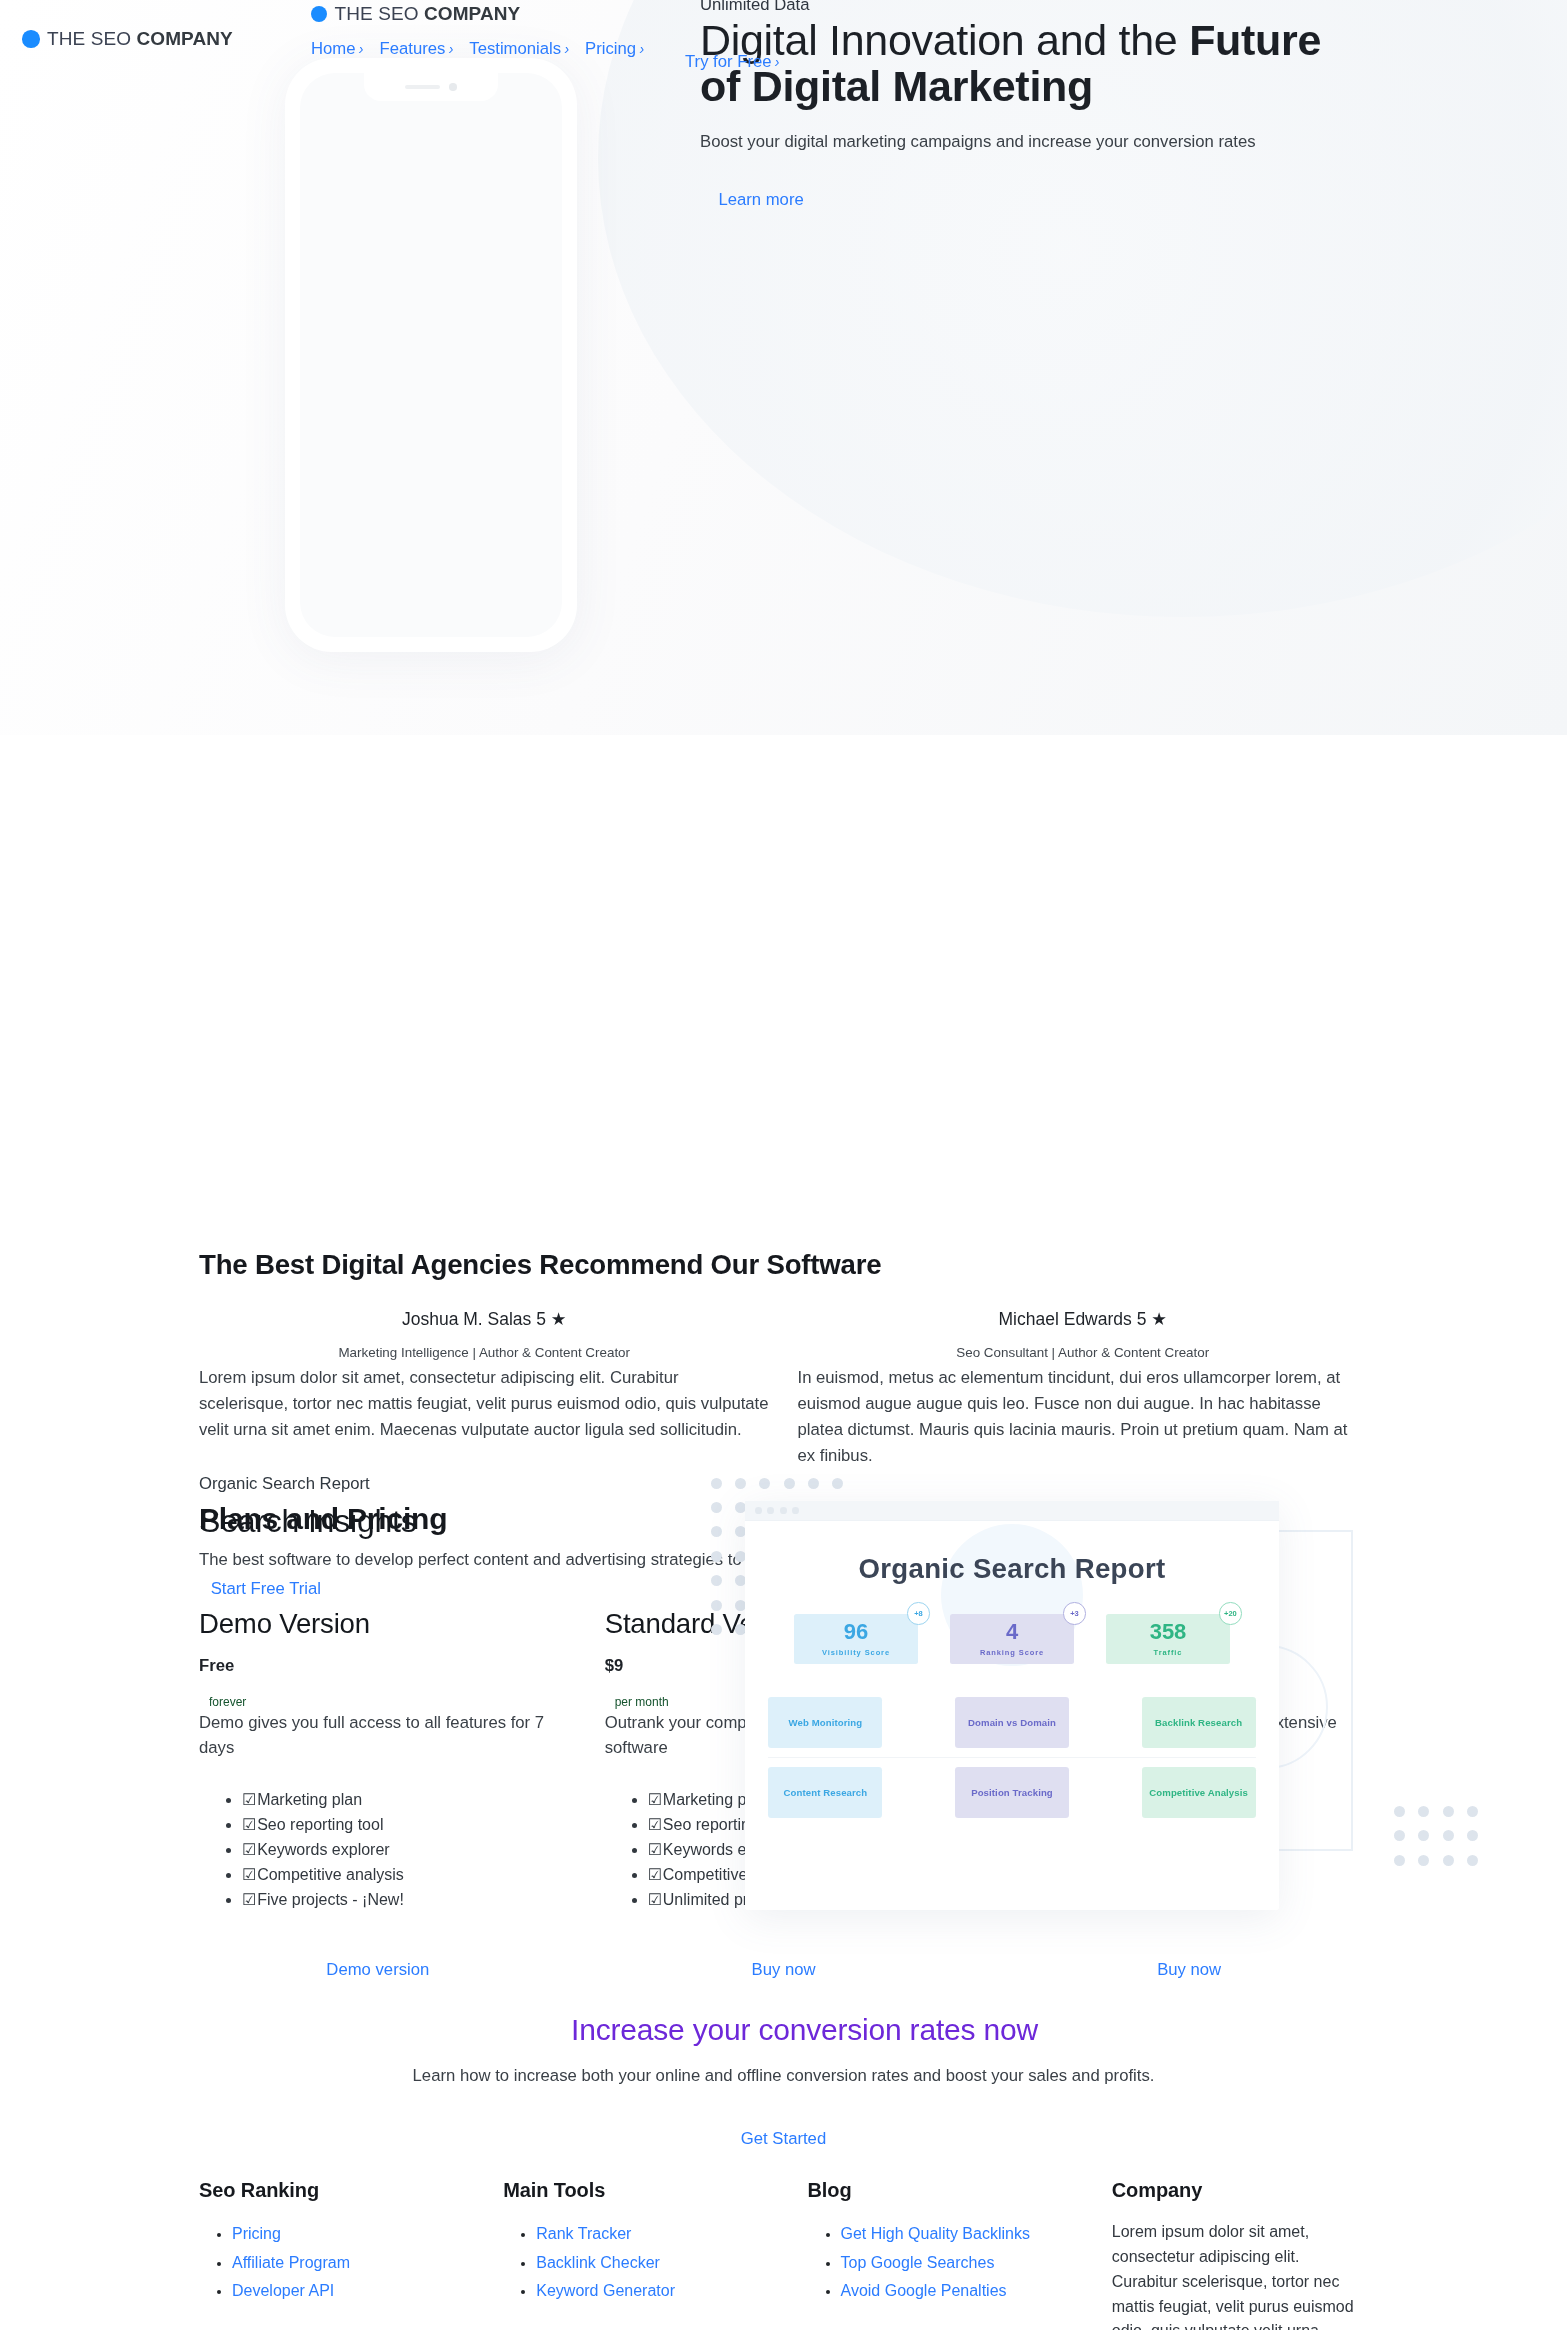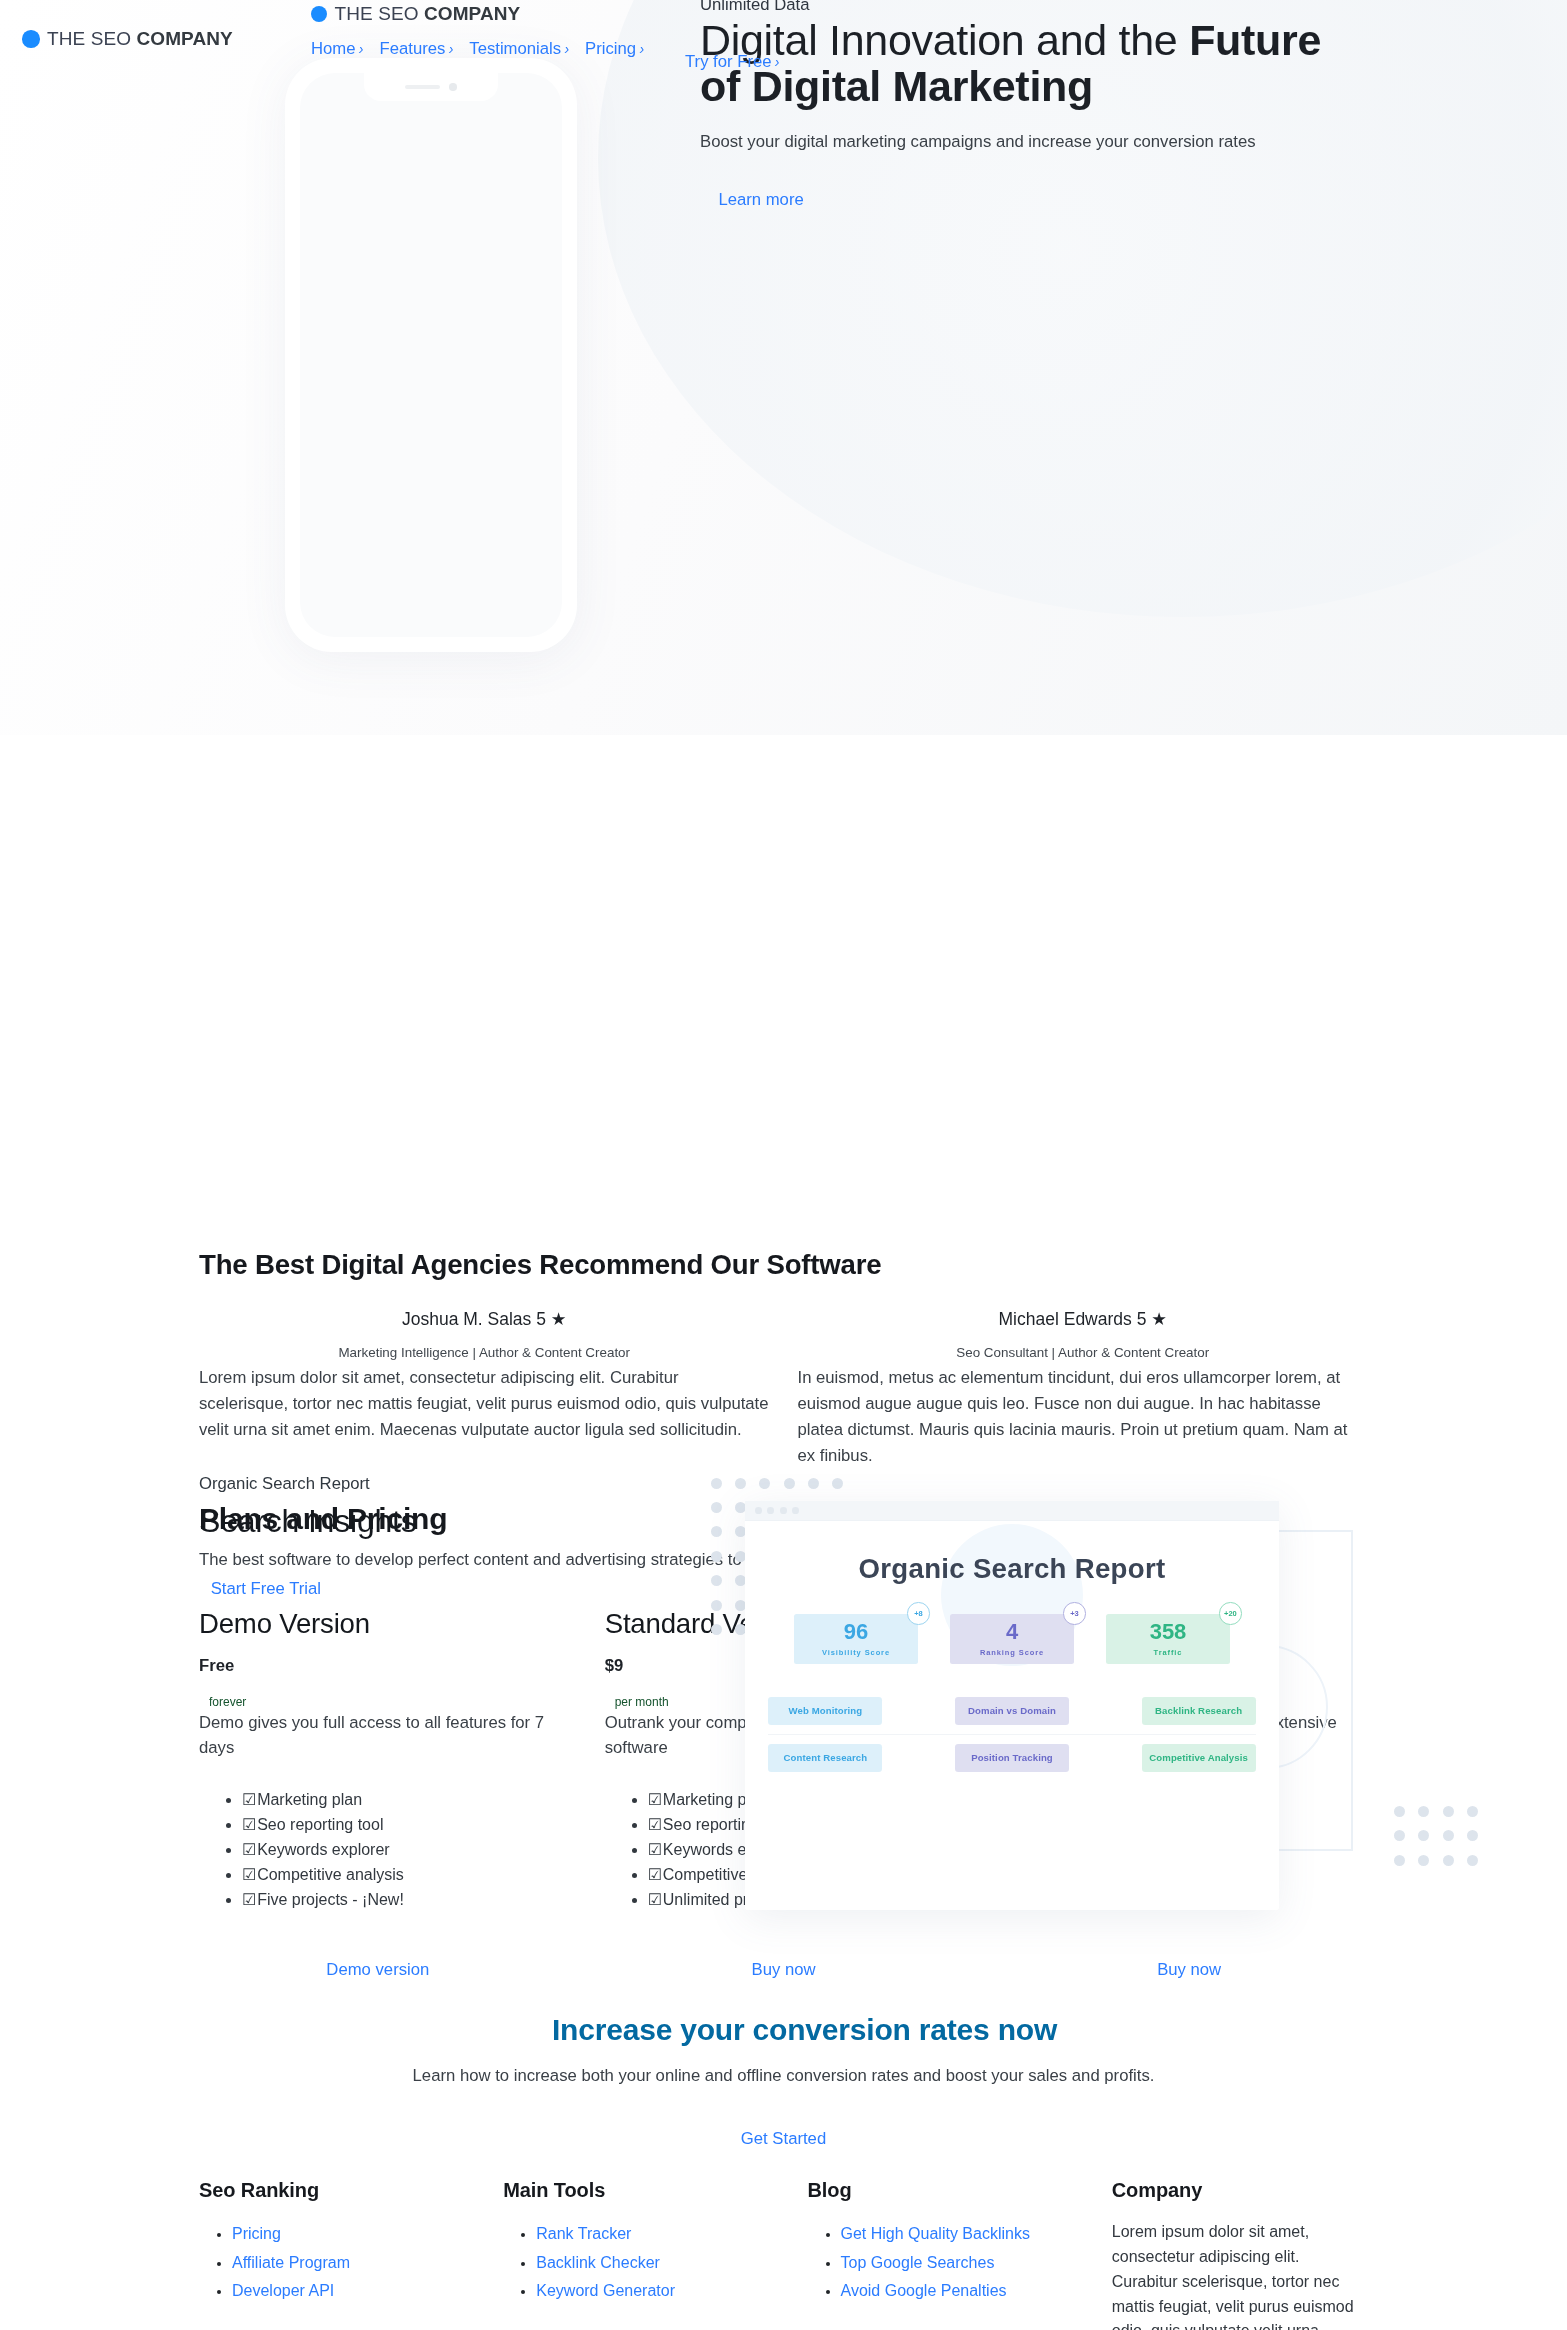--- a/index.html
+++ b/index.html
@@ -172,21 +172,21 @@
     font-size: 7.5px; font-weight: 700;
   }
   .s-blue  { background:#ddf0fa; } .s-blue .num,.s-blue .lbl{ color:#3ba7e3; } .s-blue .badge{ border-color:#9bd4f0; color:#3ba7e3; }
   .s-purple{ background:#dfdff1; } .s-purple .num,.s-purple .lbl{ color:#6a6ac9; } .s-purple .badge{ border-color:#b0b0e0; color:#6a6ac9; }
   .s-green { background:#d9f2e6; } .s-green .num,.s-green .lbl{ color:#2fb584; } .s-green .badge{ border-color:#93ddbf; color:#2fb584; }
 
   .pills { margin-top: 23.4px; padding: 0 23.4px; }
   .pill-row { display: flex; align-items: center; padding: 9.2px 0; }
   .pill-row + .pill-row { border-top: 0.8px solid #f1f4f7; }
   .pill {
-    width: 114px; height: 28px; border-radius: 3.3px;
+    width: 114px; height: 51px; border-radius: 3.3px;
     display: flex; align-items: center; justify-content: center;
     font-size: 9.6px; font-weight: 700; letter-spacing: 0.1px;
   }
   .pill-gap { flex: 1; }
   .p-blue  { background:#ddf0fa; color:#3ba7e3; }
   .p-purple{ background:#dfdff1; color:#6a6ac9; }
   .p-green { background:#d9f2e6; color:#2fb584; }
 
   
   .testi { position: relative; padding: 0 199px; margin-top: 5px; }
@@ -208,21 +208,21 @@
   .plan-price { font-size: 16.7px; font-weight: 700; color: #1e2228; margin-top: 16.7px; }
   .plan-period { font-size: 12px; color: #14532d; margin-top: 18.4px; margin-left: 10px; }
   .plan-desc { font-size: 16.7px; line-height: 1.5; color: #3a4047; margin-top: 1.7px; }
   .plan ul { margin-top: 28px; padding-left: 43px; }
   .plan li { font-size: 16px; color: #32383f; line-height: 1.55; }
   .plan li .ck { margin-right: 0.8px; }
   .plan-cta { display: block; text-align: center; color: #2b7cff; font-size: 16.7px; margin-top: 48px; }
 
   
   .cta { text-align: center; margin-top: 33px; }
-  .cta h2 { font-size: 30px; font-weight: 700; color: #0369a1; letter-spacing: -0.2px; padding-left: 42px; }
+  .cta h2 { font-size: 30px; font-weight: 400; color: #6d28d9; letter-spacing: -0.2px; padding-left: 42px; }
   .cta p { font-size: 16.7px; color: #3a4047; margin-top: 18.4px; }
   .cta a { display: inline-block; color: #2b7cff; font-size: 16.7px; margin-top: 43px; }
 
   
   .footer { padding: 0 199px; margin-top: 30px; display: flex; gap: 48px; }
   .fcol { flex: 1; }
   .fcol h3 { font-size: 20px; font-weight: 700; color: #16191e; letter-spacing: -0.1px; }
   .fcol ul { margin-top: 18.4px; padding-left: 33px; }
   .fcol li { line-height: 1.78; }
   .fcol li a, .fcol .mail { color: #2b7cff; font-size: 16px; }

